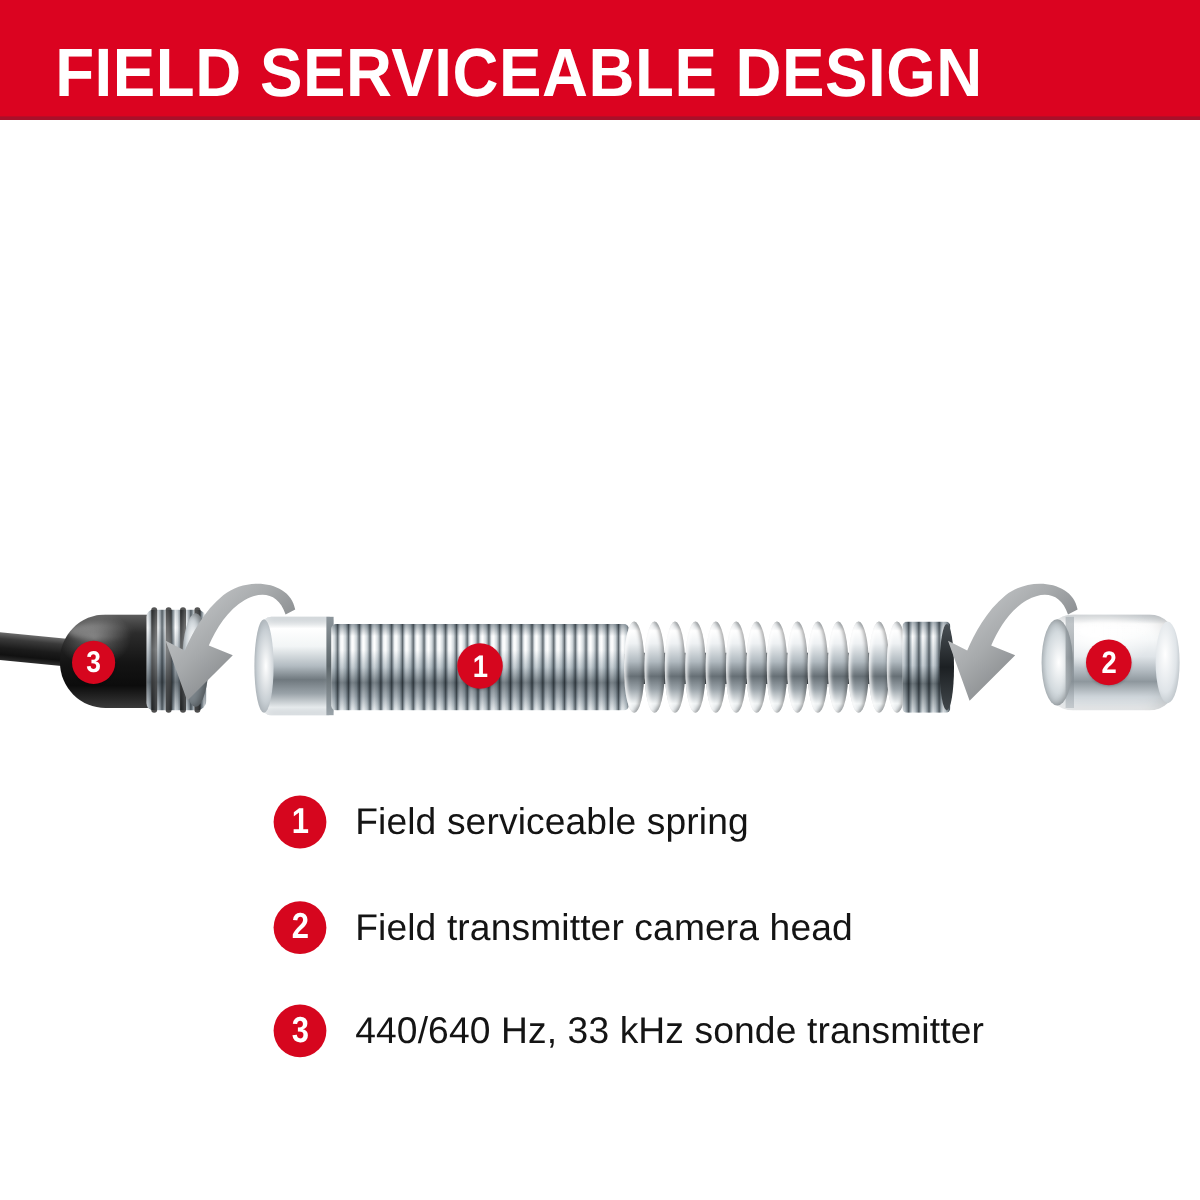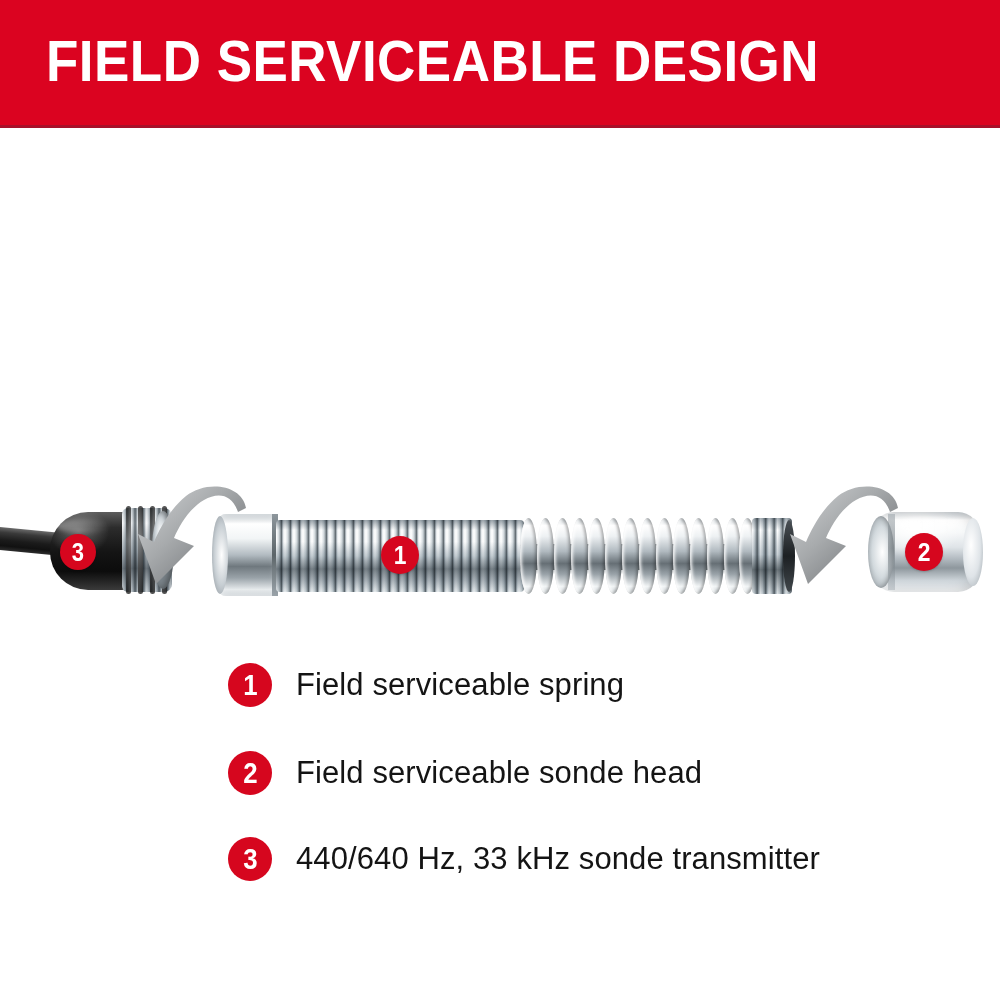--- a/index.html
+++ b/index.html
@@ -6,21 +6,21 @@
   body{
     width:1000px;height:1000px;
     background:#ffffff;
     font-family:"Liberation Sans", sans-serif;
     overflow:hidden;
     position:relative;
   }
 
   
   #header-banner{
-    position:absolute;left:0;top:0;width:1000px;height:128px;
+    position:absolute;left:0;top:0;width:1000px;height:100px;
     background:#DB0320;
     overflow:hidden;
   }
   #header-banner .underline{
     position:absolute;left:0;bottom:0;width:100%;height:3px;
     background:#A8102A;
   }
   #header-title{
     position:absolute;left:46px;top:33px;
     color:#ffffff;
@@ -332,21 +332,21 @@
     <div class="legend-badge">
       <span>1</span>
     </div>
     <div class="legend-text">Field serviceable spring</div>
   </div>
 
   <div class="legend-row" id="legend-row-2">
     <div class="legend-badge">
       <span>2</span>
     </div>
-    <div class="legend-text">Field serviceable sonde head</div>
+    <div class="legend-text">Field transmitter camera head</div>
   </div>
 
   <div class="legend-row" id="legend-row-3">
     <div class="legend-badge">
       <span>3</span>
     </div>
     <div class="legend-text">440/640 Hz, 33 kHz sonde transmitter</div>
   </div>
 
 </div>

